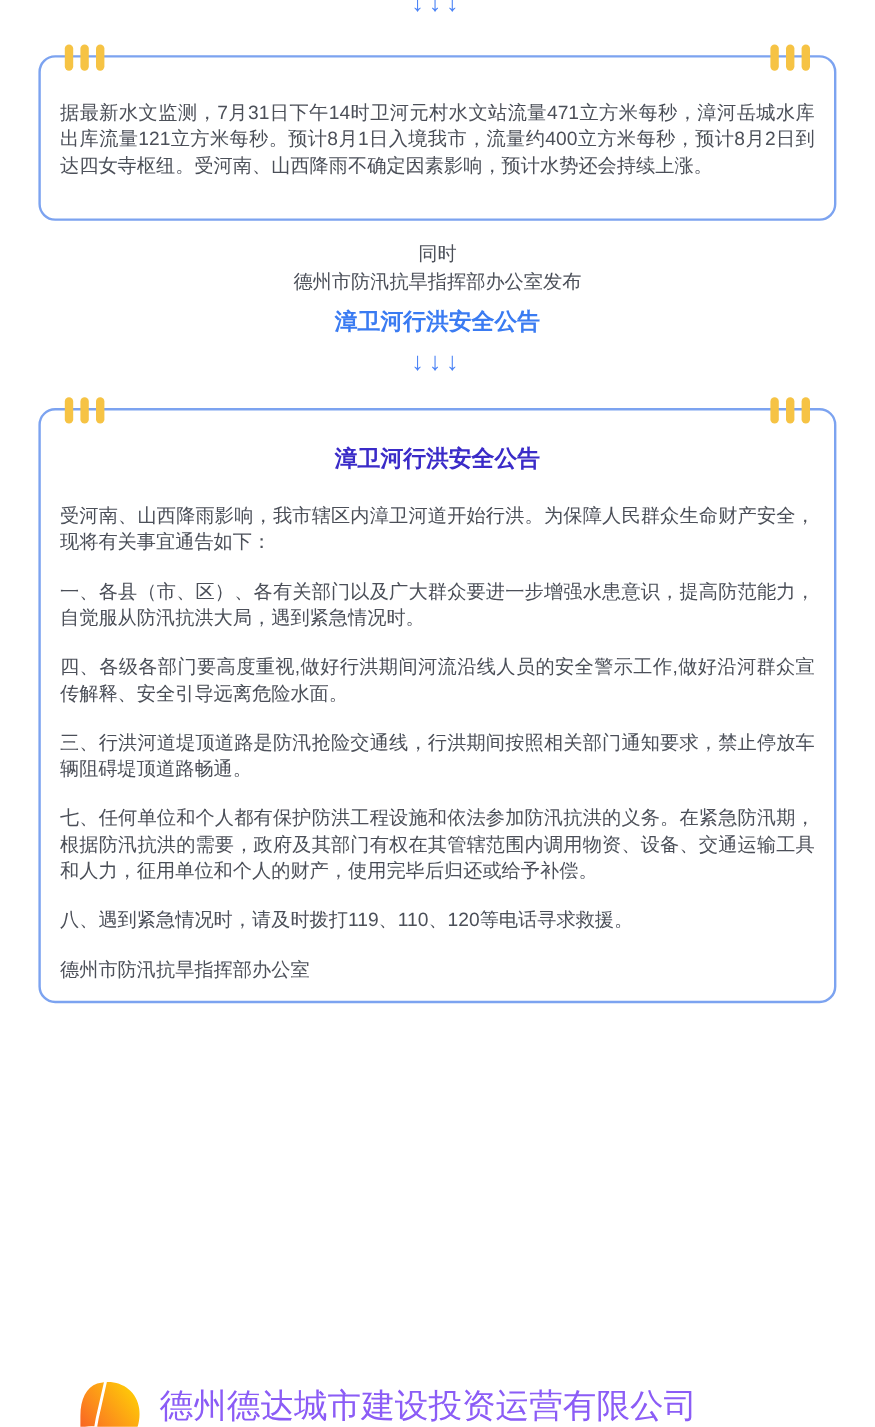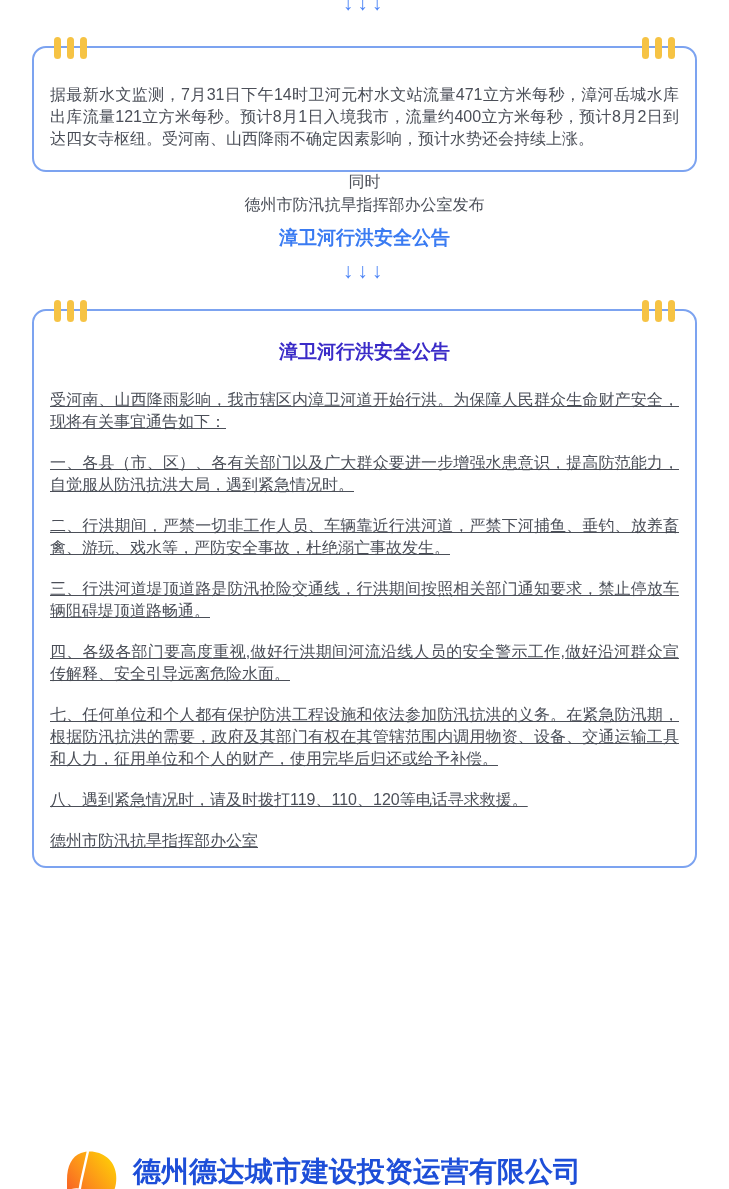--- a/index.html
+++ b/index.html
@@ -27,21 +27,21 @@
   .arrows-mid { margin: 10px 0 0; }
 
   
   .card {
     position: relative;
     margin: 0 32px;
     border: 2px solid #7CA3F0;
     border-radius: 14px;
     background: #ffffff;
   }
-  .card-hydrology { margin-top: 33px; padding: 36px 16px 20px; }
+  .card-hydrology { margin-top: 33px; padding: 36px 16px 32px; }
   .card-notice    { margin-top: 28px; padding: 30px 16px 14px; }
 
   
   .corner-bars {
     position: absolute;
     top: -11px;
     display: flex;
     gap: 6px;
   }
   .corner-bars.left  { left: 20px; }
@@ -66,58 +66,58 @@
   .highlight-blue { color: #2E6FE8; font-weight: 700; }
 
   
   .interlude { text-align: center; }
   .interlude-line {
     font-size: 16px;
     line-height: 20px;
     color: #4B4F58;
     margin-top: 3px;
   }
-  .interlude-line:first-child { margin-top: 0; }
+  .interlude-line:first-child { margin-top: 19px; }
   .interlude-title {
     font-size: 19px;
     line-height: 24px;
     font-weight: 700;
     color: #3A7BF2;
     margin-top: 11px;
   }
 
   
   .notice-title {
     text-align: center;
     font-size: 19px;
     line-height: 22px;
     font-weight: 700;
     color: #3A2BC8;
     margin: 0 0 26px;
   }
-  .card-notice p { margin-bottom: 19px; text-decoration: underline; }
+  .card-notice p { margin-bottom: 19px; }
   .notice-signature {
     text-align: right;
     margin-bottom: 0 !important;
   }
 
   
   .footer {
     position: absolute;
     left: 64px;
     top: 1150px;
     display: flex;
     align-items: flex-start;
   }
   .footer .logo { width: 54px; height: 66px; margin-right: 15px; flex: 0 0 auto; }
   .company-name {
     font-size: 28px;
     line-height: 34px;
-    font-weight: 700;
-    color: #1d4ed8;
+    font-weight: 400;
+    color: #8b5cf6;
     margin-top: 5px;
     white-space: nowrap;
   }
 </style>
 </head>
 <body>
 
 <div class="arrows arrows-top">↓↓↓</div>
 
 <div class="card card-hydrology">
@@ -148,23 +148,22 @@
       <span class="bar"></span>
   </div>
   <div class="corner-bars right">
     <span class="bar"></span>
       <span class="bar"></span>
       <span class="bar"></span>
   </div>
   <h2 class="notice-title">漳卫河行洪安全公告</h2>
   <p>受河南、山西降雨影响，我市辖区内漳卫河道开始行洪。为保障人民群众生命财产安全，现将有关事宜通告如下：</p>
   <p>一、各县（市、区）、各有关部门以及广大群众要进一步增强水患意识，提高防范能力，自觉服从防汛抗洪大局，遇到紧急情况时。</p>
-  <p>二、行洪期间，严禁一切非工作人员、车辆靠近行洪河道，严禁下河捕鱼、垂钓、放养畜禽、游玩、戏水等，严防安全事故，杜绝溺亡事故发生。</p>
+  <p>四、各级各部门要高度重视,做好行洪期间河流沿线人员的安全警示工作,做好沿河群众宣传解释、安全引导远离危险水面。</p>
   <p>三、行洪河道堤顶道路是防汛抢险交通线，行洪期间按照相关部门通知要求，禁止停放车辆阻碍堤顶道路畅通。</p>
-  <p>四、各级各部门要高度重视,做好行洪期间河流沿线人员的安全警示工作,做好沿河群众宣传解释、安全引导远离危险水面。</p>
   <p>七、任何单位和个人都有保护防洪工程设施和依法参加防汛抗洪的义务。在紧急防汛期，根据防汛抗洪的需要，政府及其部门有权在其管辖范围内调用物资、设备、交通运输工具和人力，征用单位和个人的财产，使用完毕后归还或给予补偿。</p>
   <p>八、遇到紧急情况时，请及时拨打119、110、120等电话寻求救援。</p>
   <p class="notice-signature">德州市防汛抗旱指挥部办公室</p>
 </div>
 
 <div class="footer">
   <svg class="logo" viewBox="0 0 54 66" aria-hidden="true">
     <defs>
       <linearGradient id="logoGrad" x1="0" y1="1" x2="1" y2="0">
         <stop offset="0" stop-color="#F5432A"></stop>

